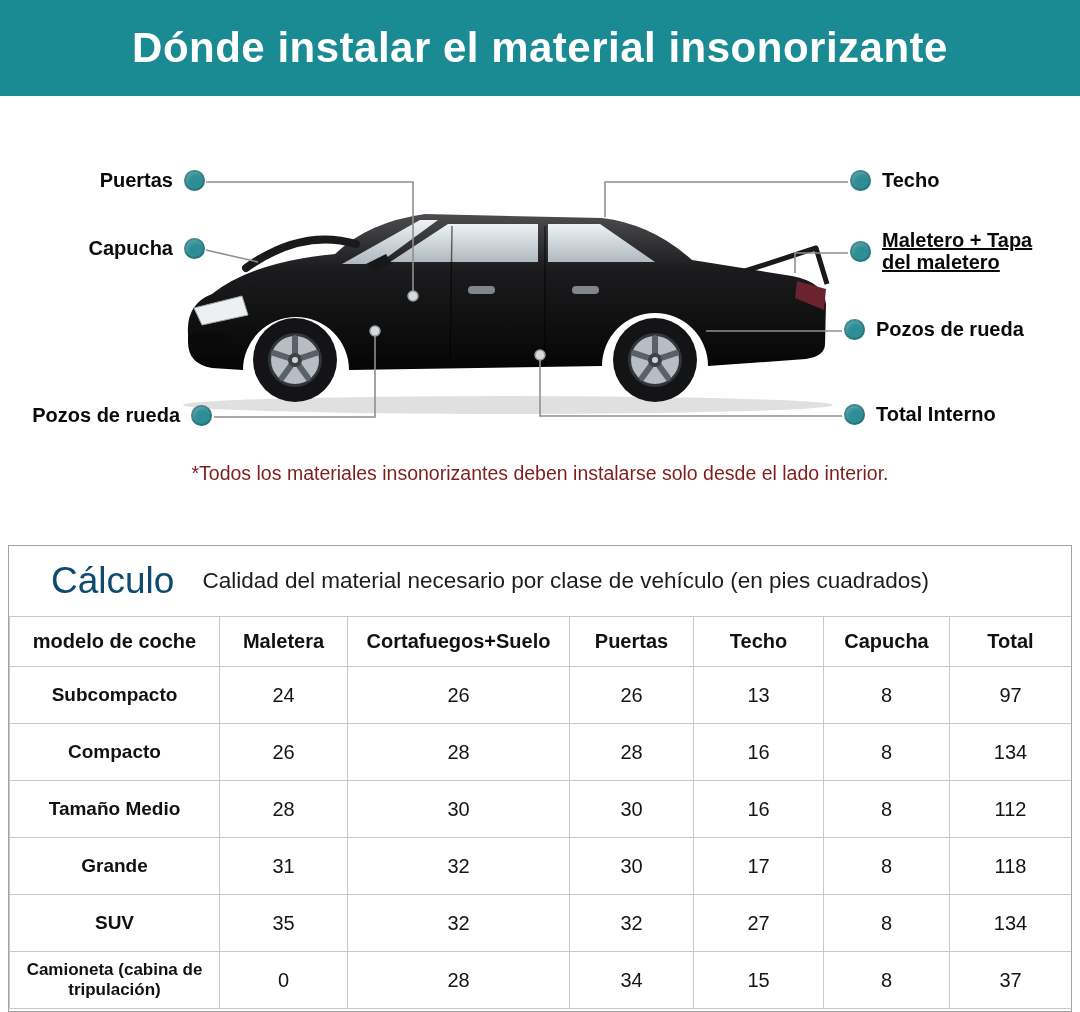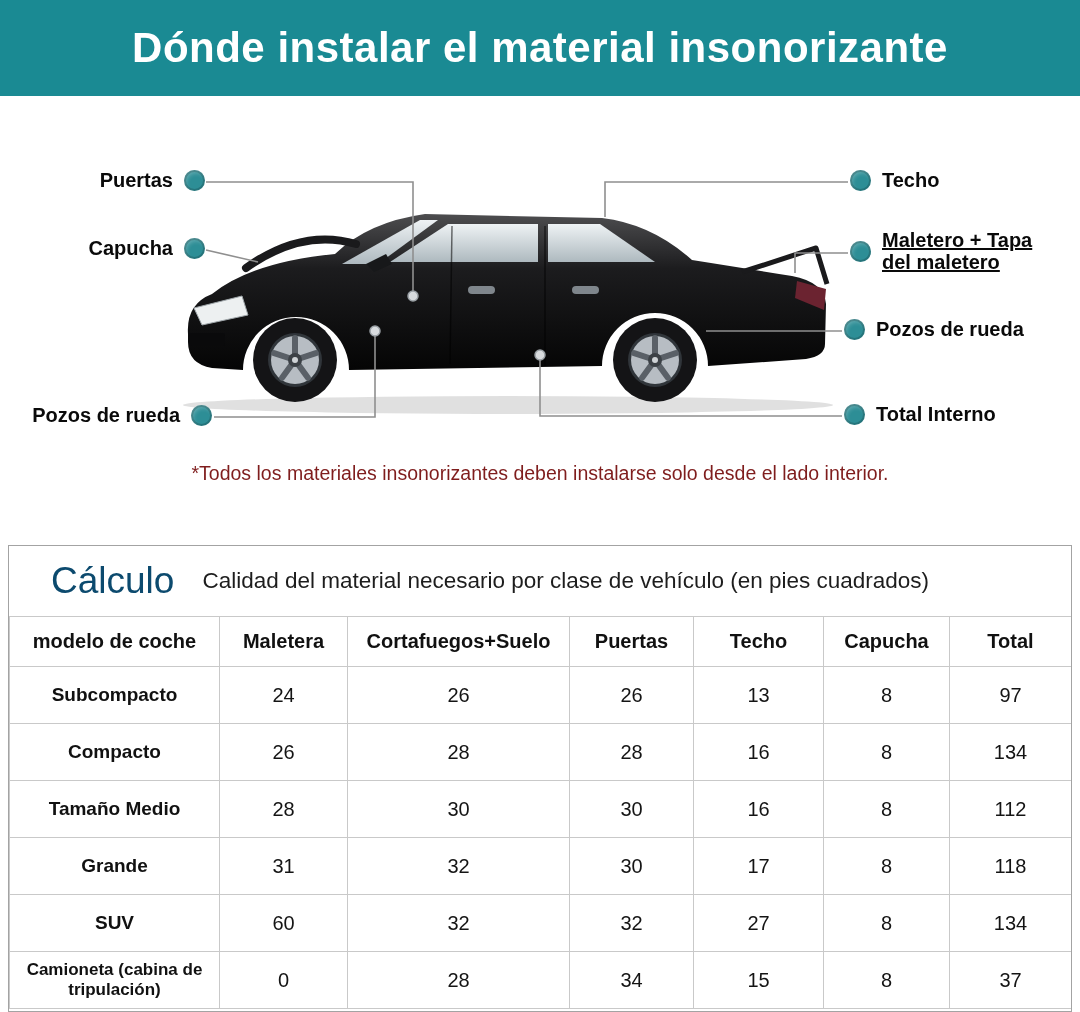--- a/index.html
+++ b/index.html
@@ -232,21 +232,21 @@
         <th>Grande</th>
         <td>31</td>
         <td>32</td>
         <td>30</td>
         <td>17</td>
         <td>8</td>
         <td>118</td>
       </tr>
       <tr>
         <th>SUV</th>
-        <td>60</td>
+        <td>35</td>
         <td>32</td>
         <td>32</td>
         <td>27</td>
         <td>8</td>
         <td>134</td>
       </tr>
       <tr>
         <th class="two-line">Camioneta (cabina de tripulación)</th>
         <td>0</td>
         <td>28</td>

